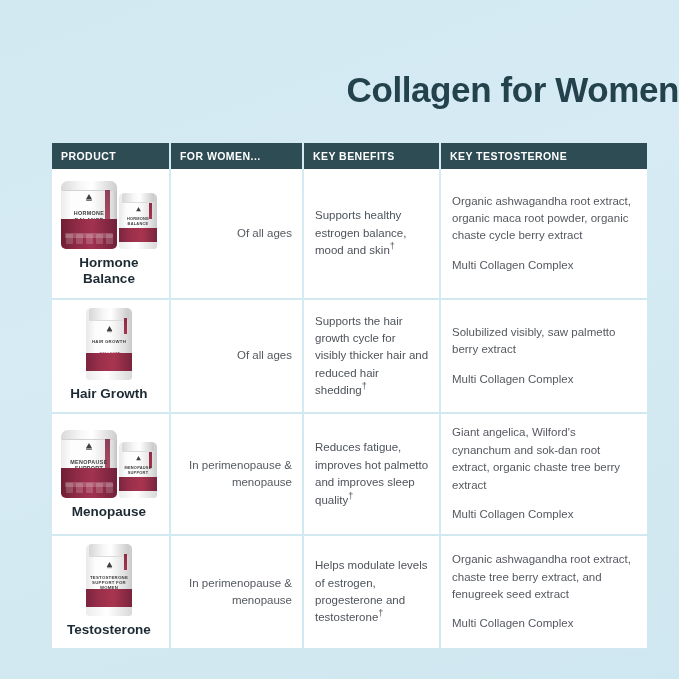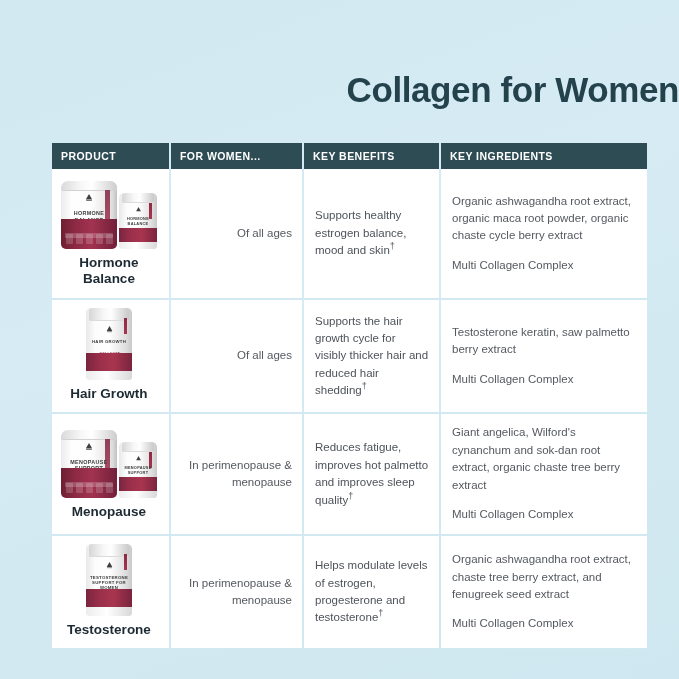--- a/index.html
+++ b/index.html
@@ -232,21 +232,21 @@
         <col class="c-product">
           <col class="c-women">
           <col class="c-benefit">
           <col class="c-ingr">
       </colgroup>
       <thead>
         <tr>
           <th>PRODUCT</th>
           <th>FOR WOMEN...</th>
           <th>KEY BENEFITS</th>
-          <th>KEY INGREDIENTS</th>
+          <th>KEY TESTOSTERONE</th>
         </tr>
       </thead>
       <tbody>
 
         <tr>
           <td>
             <div class="cell-pad prod-cell">
               <div class="pack">
                 <div class="tub">
                   <div class="lid"></div>
@@ -326,21 +326,21 @@
             </div>
           </td>
           <td>
             <div class="cell-pad txt women">Of all ages</div>
           </td>
           <td>
             <div class="cell-pad txt benefit"><span>Supports the hair growth cycle for visibly thicker hair and reduced hair shedding</span><sup class="dag">†</sup></div>
           </td>
           <td>
             <div class="cell-pad txt ingr">
-              <div>Testosterone keratin, saw palmetto berry extract</div>
+              <div>Solubilized visibly, saw palmetto berry extract</div>
               <div class="gap"></div>
               <div>Multi Collagen Complex</div>
             </div>
           </td>
         </tr>
 
         <tr>
           <td>
             <div class="cell-pad prod-cell">
               <div class="pack">

